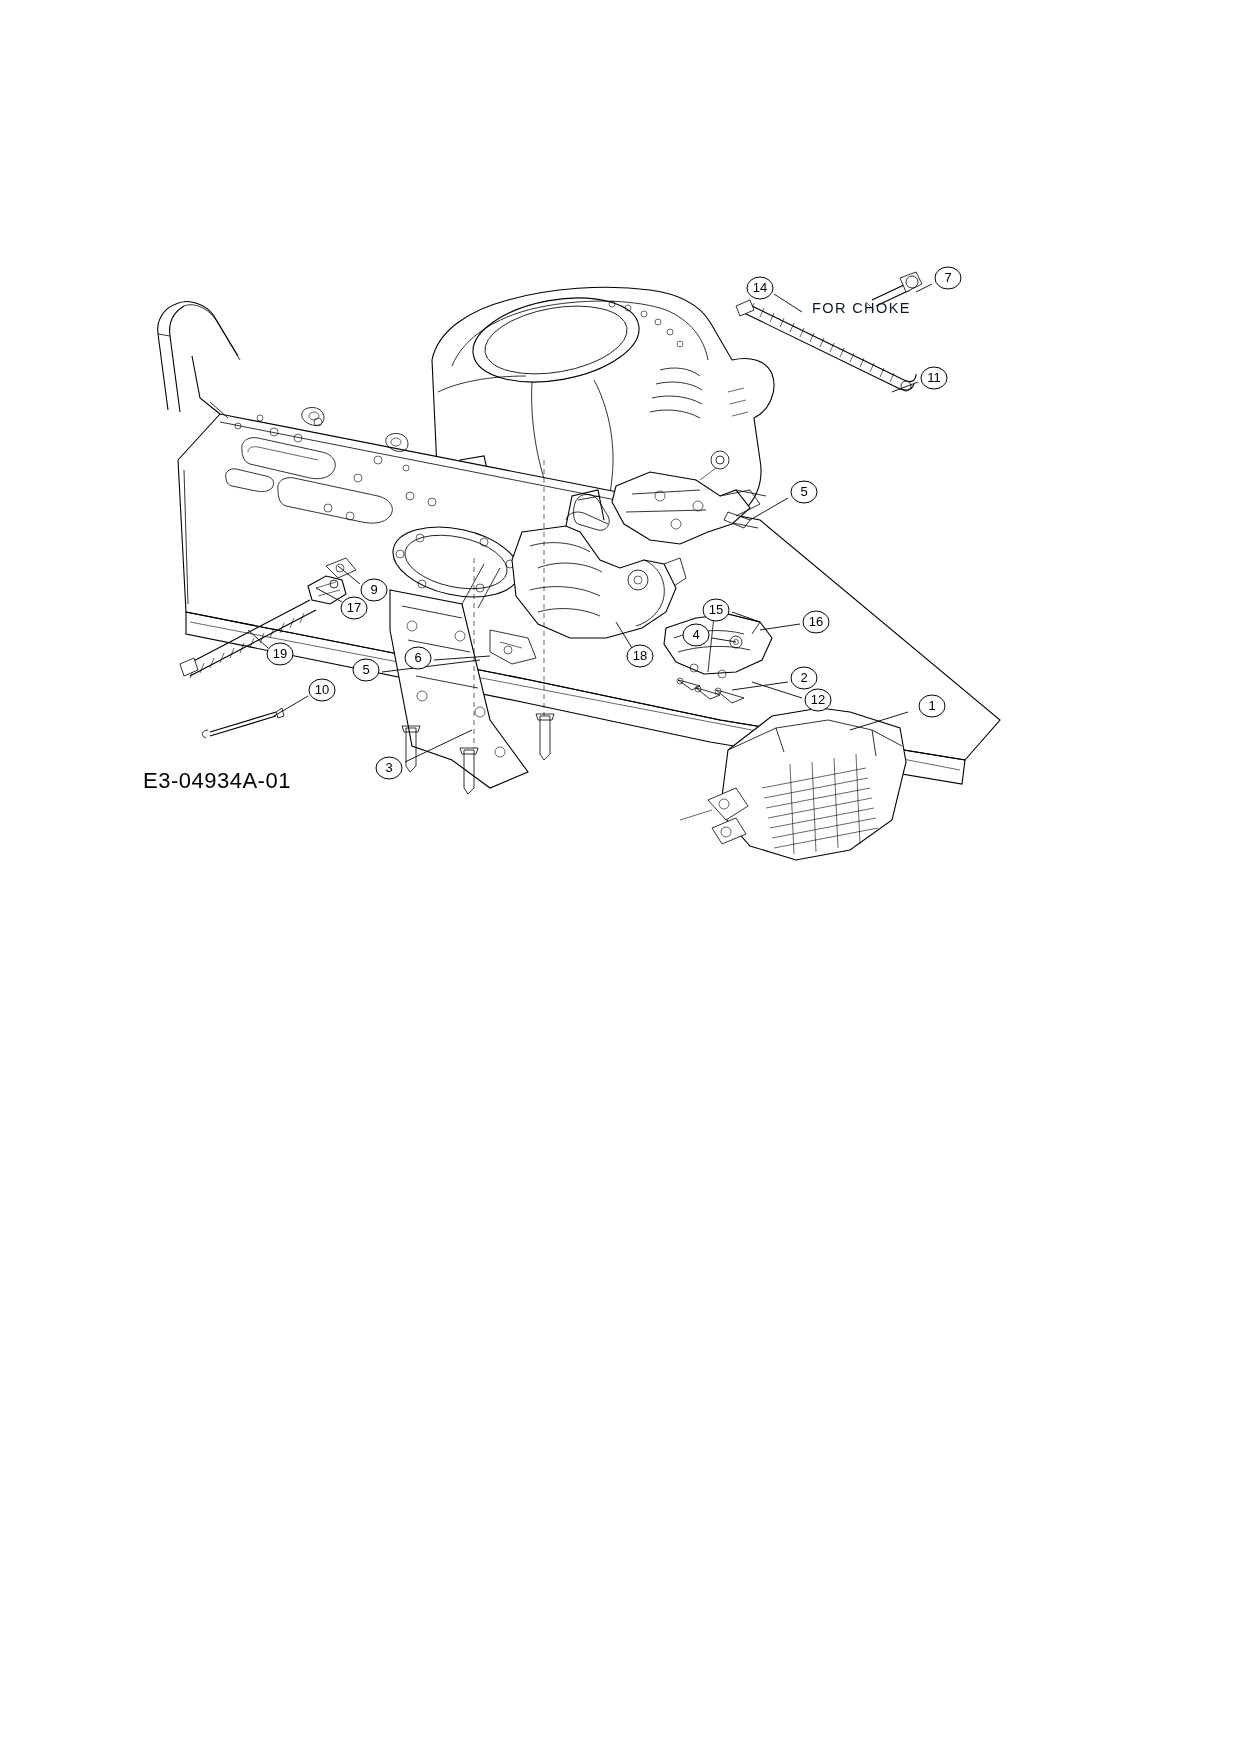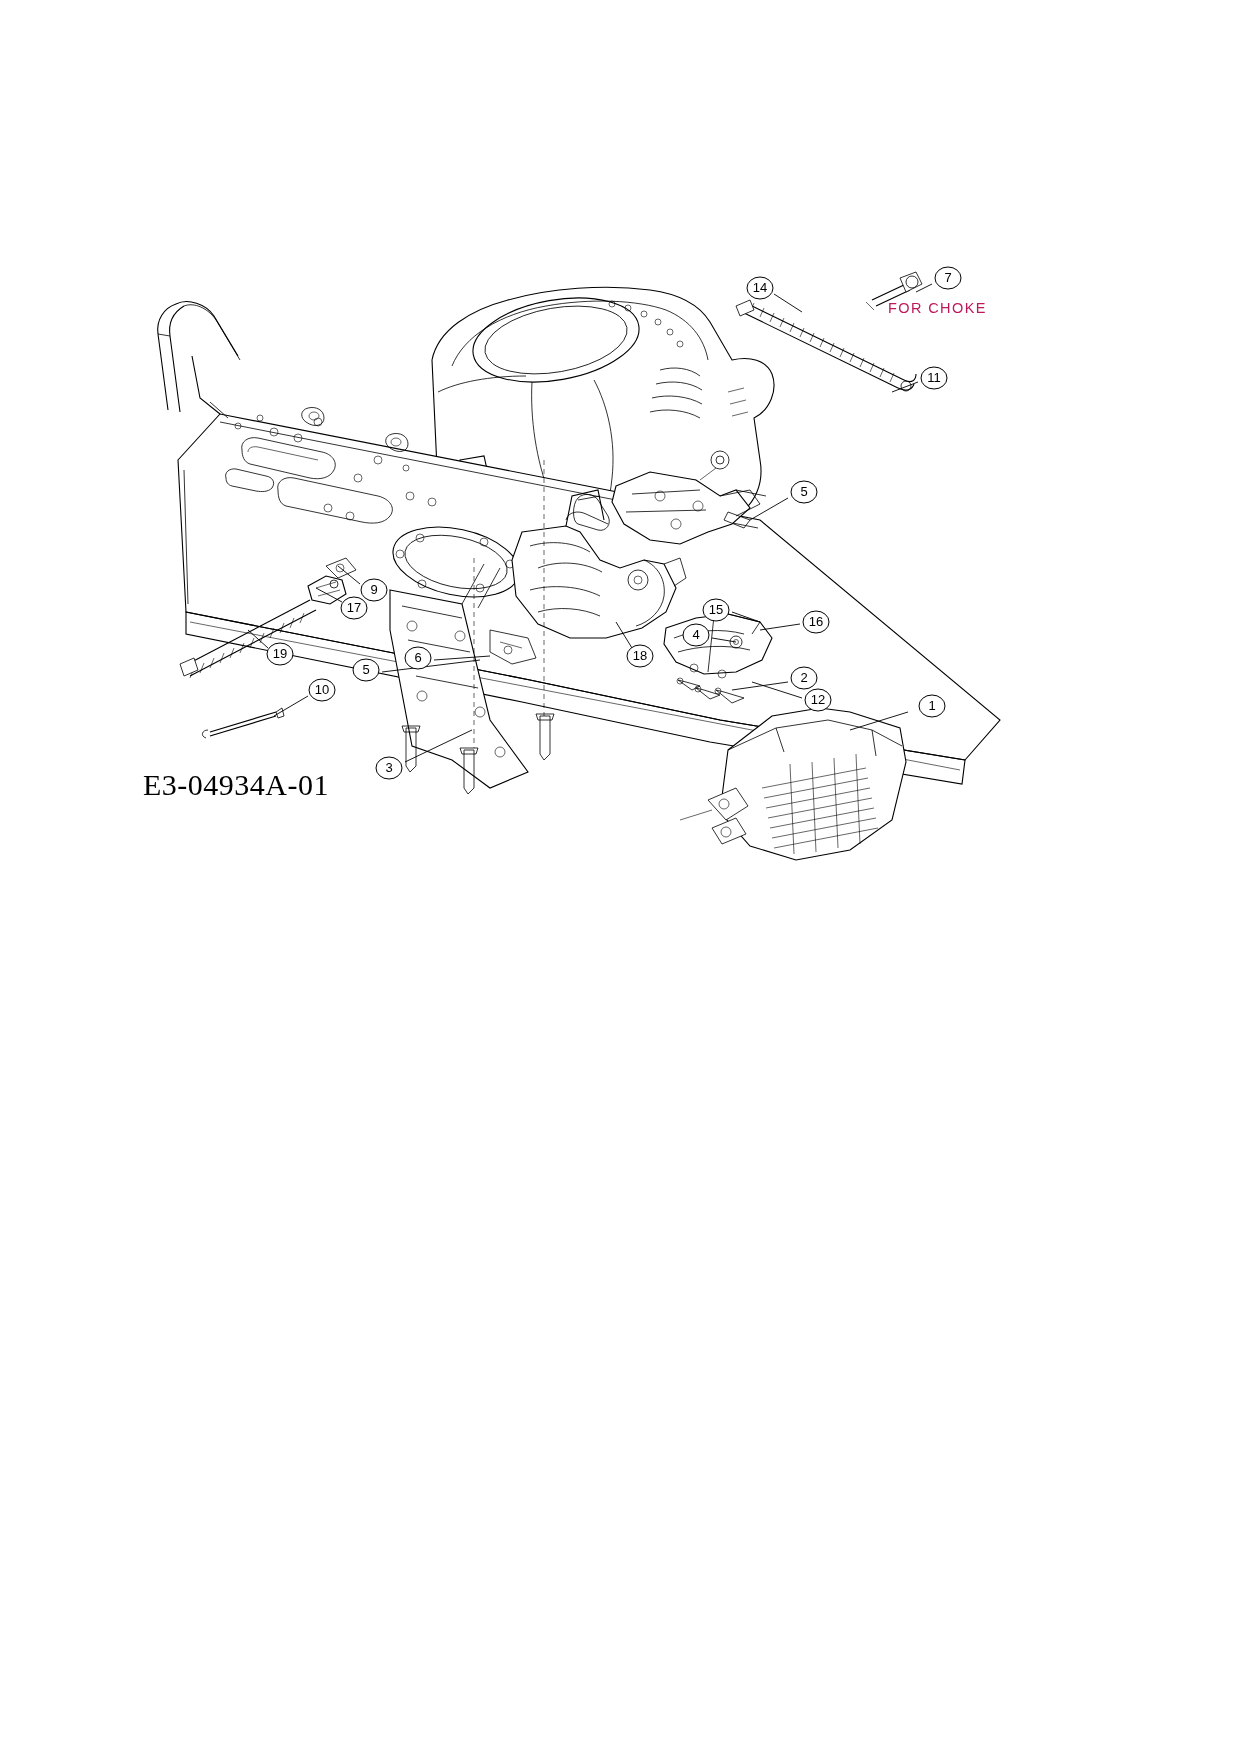--- a/index.html
+++ b/index.html
@@ -29,34 +29,34 @@
   }
   svg.diagram {
     display: block;
     width: 1110px;
     height: 740px;
   }
   .drawing-code {
     position: absolute;
     left: 143px;
     top: 768px;
-    font-family: Liberation Serif, serif;
-    font-size: 30px;
+    font-family: Liberation Sans, sans-serif;
+    font-size: 22px;
     letter-spacing: 0.5px;
     color: #000;
     white-space: nowrap;
   }
   .choke-label {
     position: absolute;
-    left: 888px;
+    left: 812px;
     top: 300px;
     font-family: "Liberation Sans", sans-serif;
     font-size: 14.5px;
     letter-spacing: 1.4px;
-    color: #be185d;
+    color: #0f172a;
     white-space: nowrap;
   }
   
   .ln { fill: none; stroke: #000; stroke-width: 1.1; }
   .ln-thin { fill: none; stroke: #000; stroke-width: 0.8; }
   .ln-hair { fill: none; stroke: #000; stroke-width: 0.6; }
   .fillw { fill: #ffffff; stroke: #000; stroke-width: 1.1; }
   .fillw-thin { fill: #ffffff; stroke: #000; stroke-width: 0.8; }
   .leader { fill: none; stroke: #000; stroke-width: 0.9; }
   .callout-circle { fill: #ffffff; stroke: #000; stroke-width: 1.0; }

